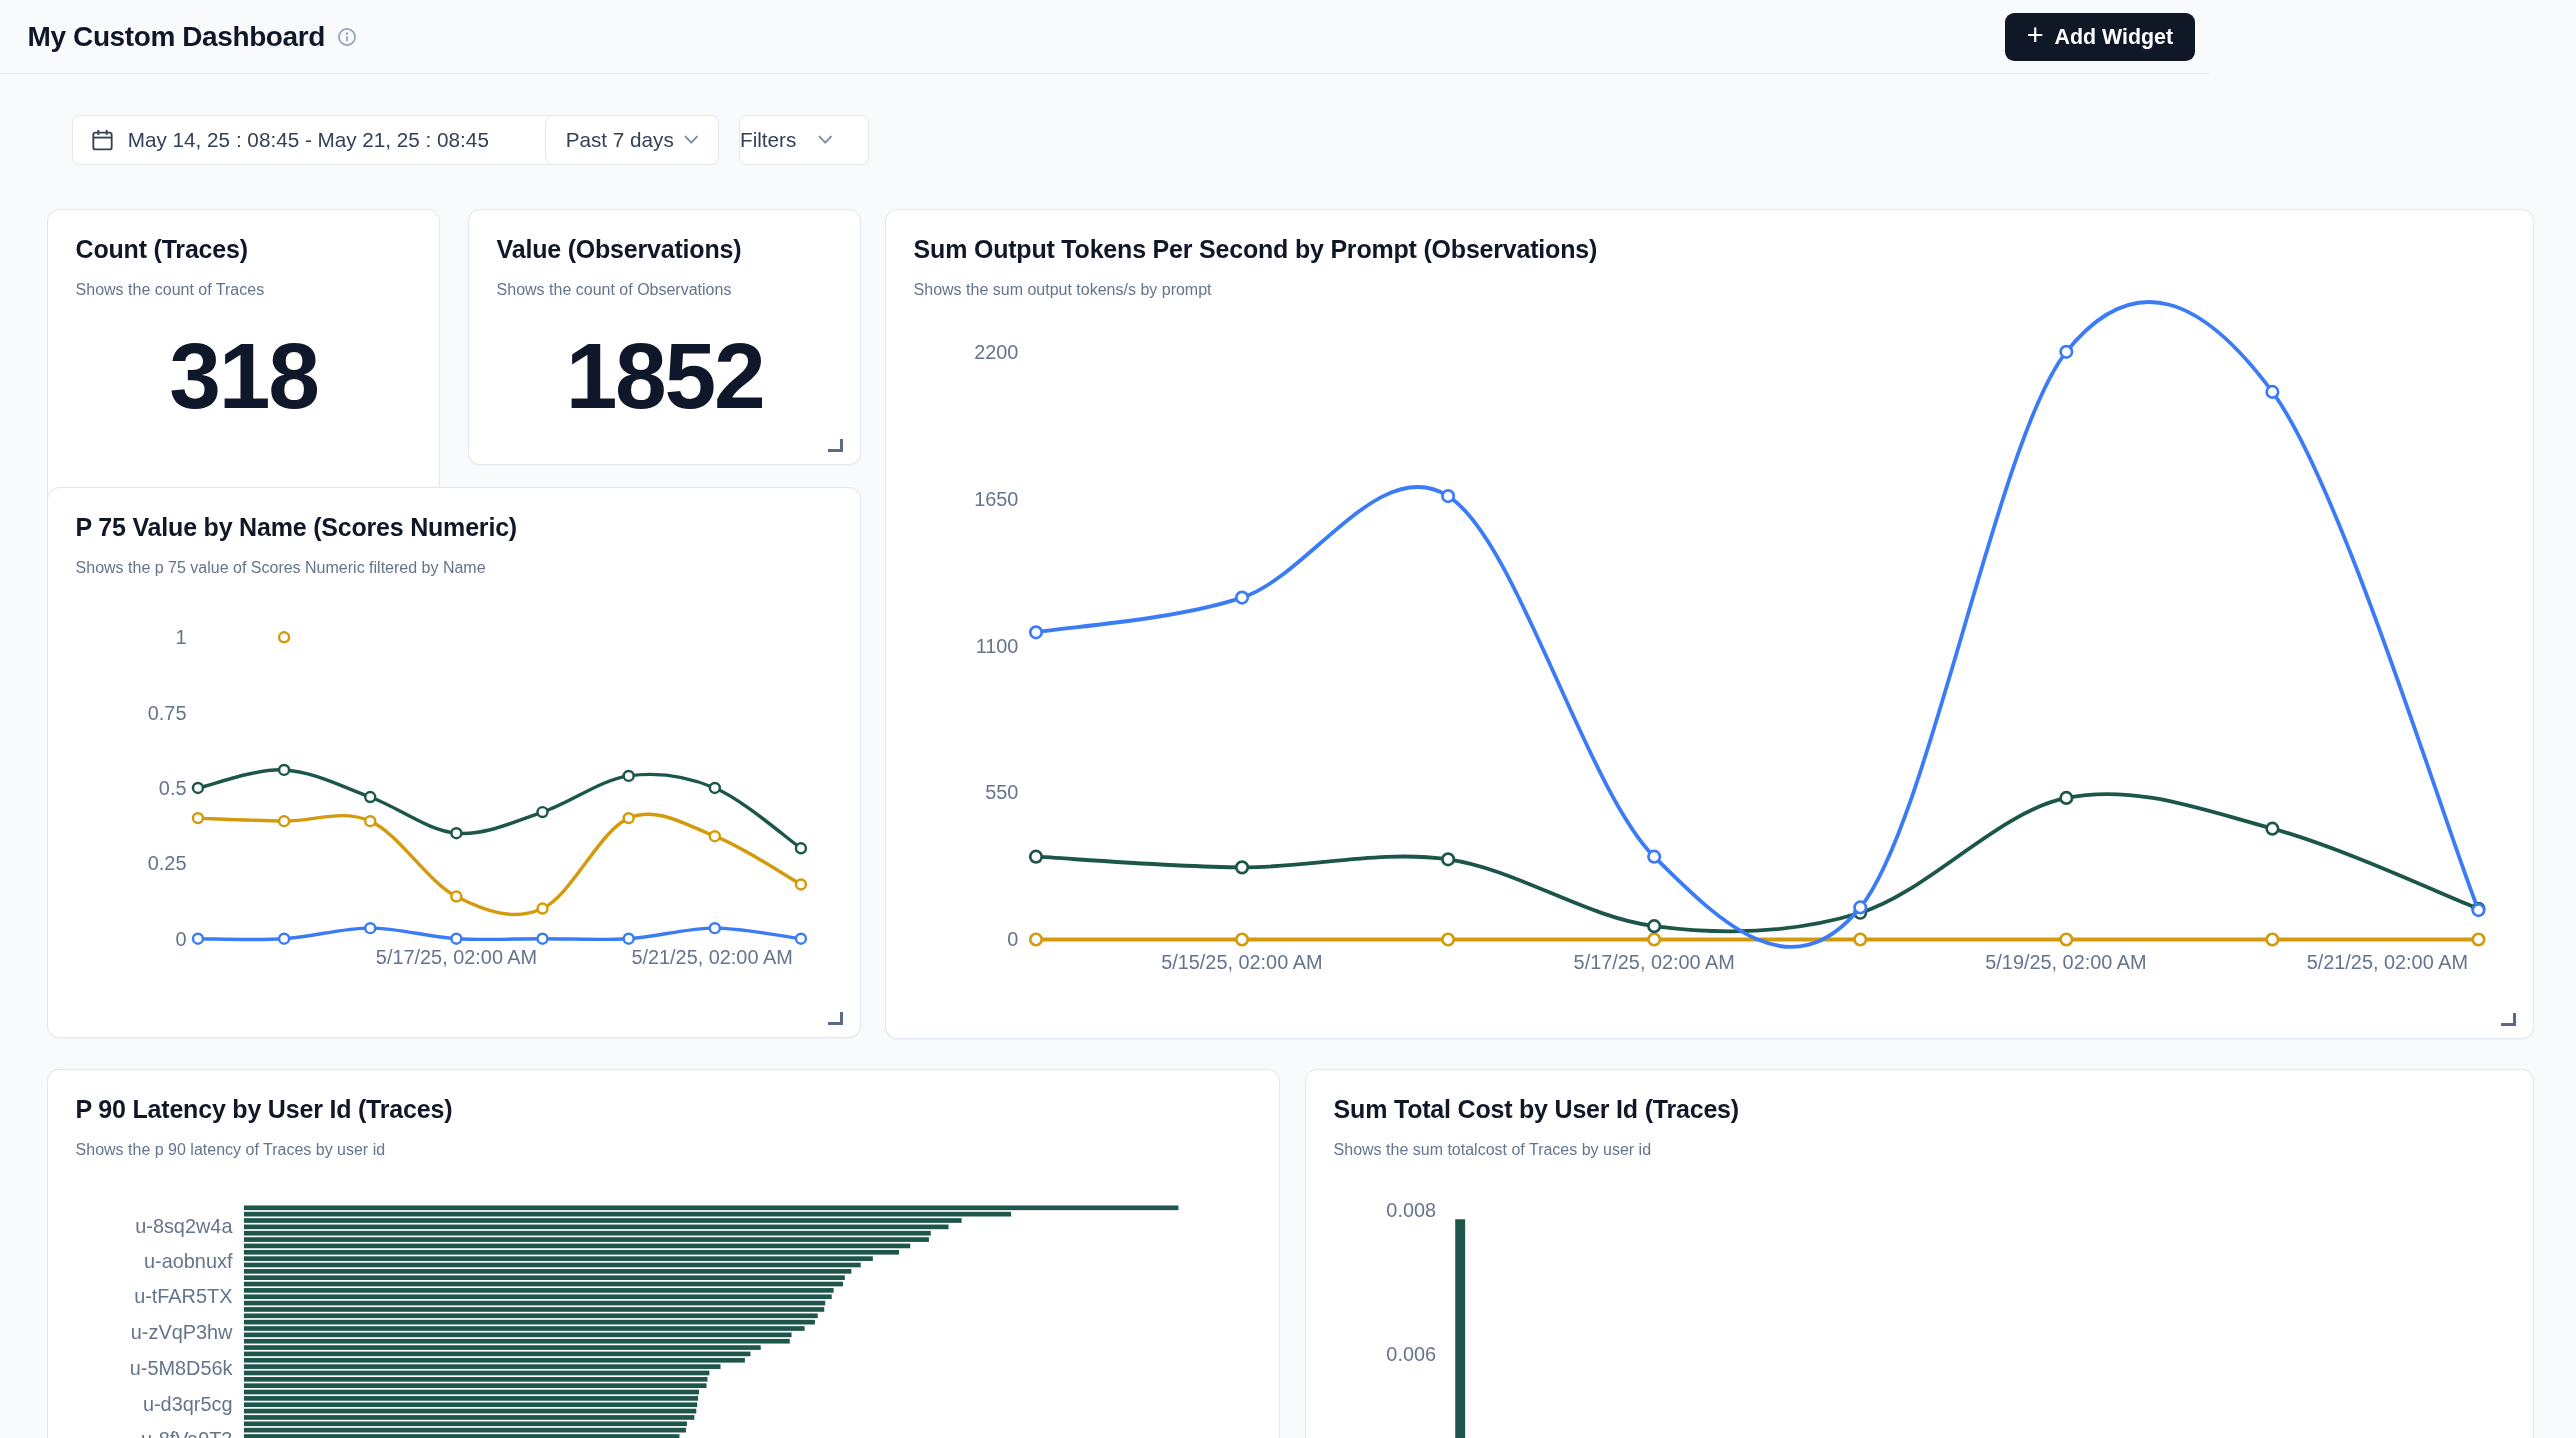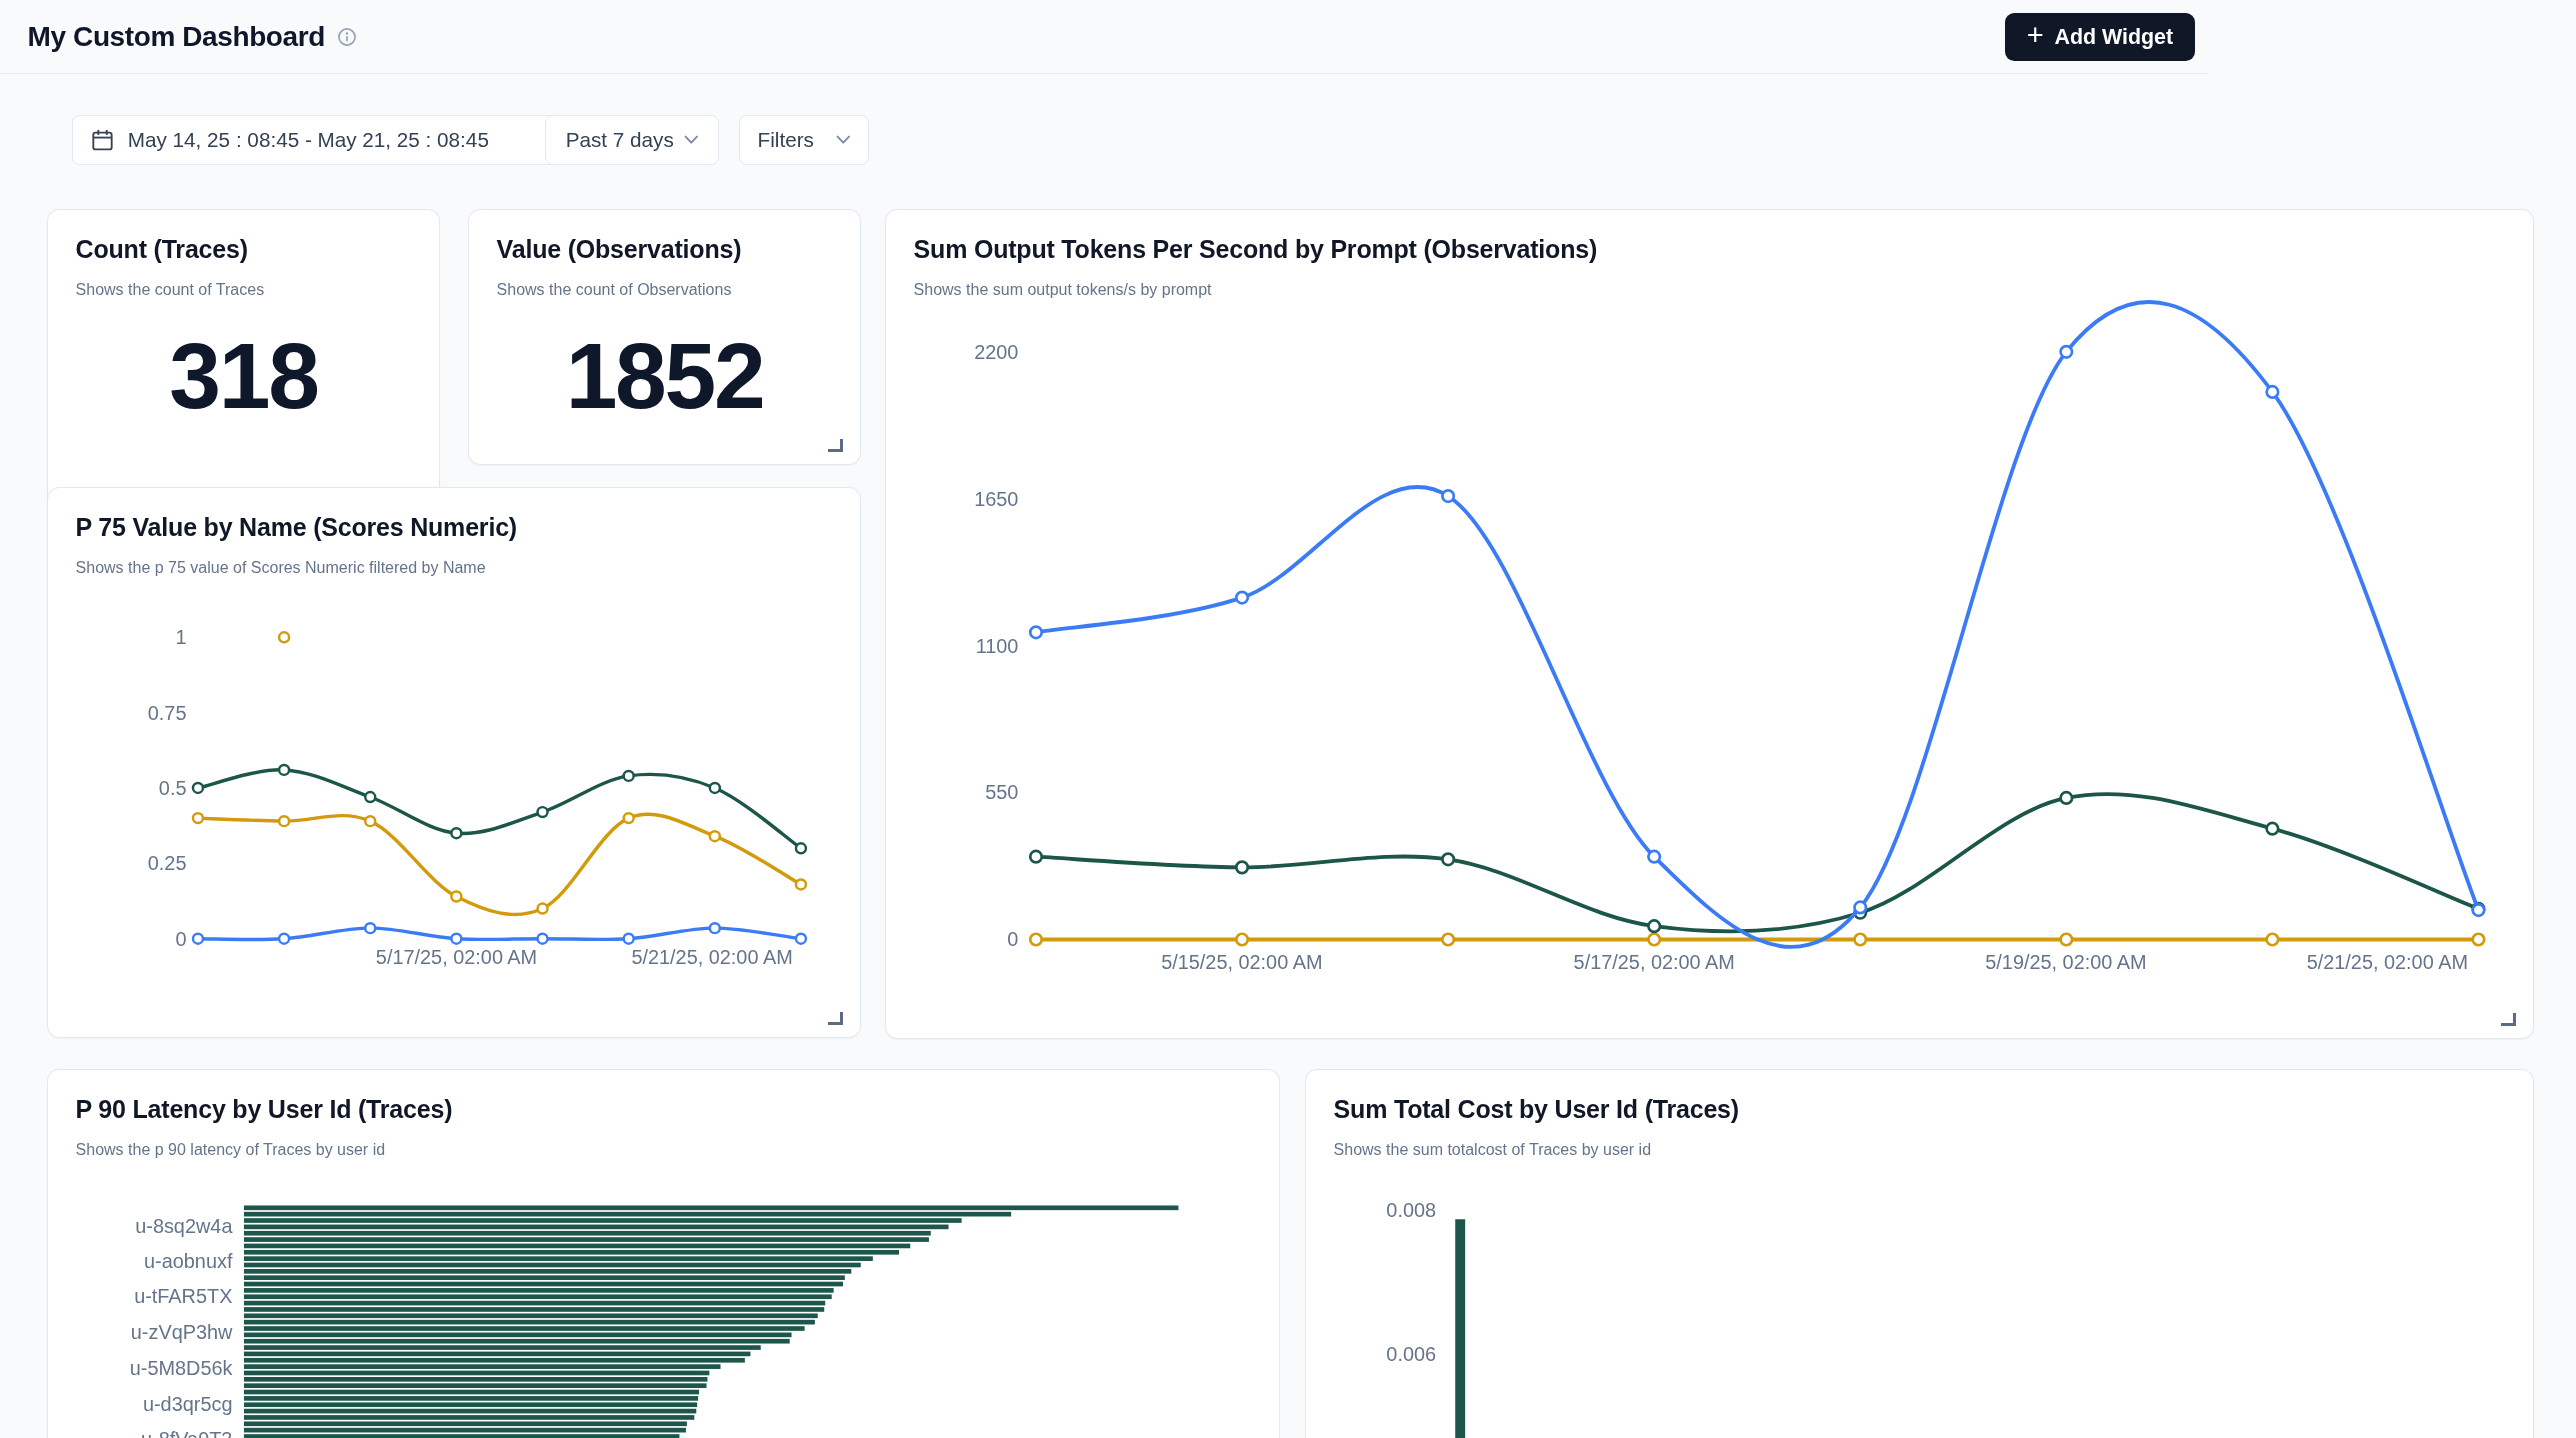--- a/index.html
+++ b/index.html
@@ -19,21 +19,21 @@
              font-size:21.4px; font-weight:600; font-family:inherit; cursor:pointer; }
   .add-btn .plus { font-size:29px; font-weight:300; line-height:0; margin-top:-3.1px; }
 
   
   .tb { position:absolute; top:115px; height:50px; background:#fff;
         border:0.8px solid #e2e8f0; border-radius:7.7px;
         display:flex; align-items:center; font-size:20.7px; color:#334155;
         font-weight:500; font-family:inherit; cursor:pointer; }
   .tb-date    { left:27.6px;  width:499px; padding-left:18.4px; gap:13.8px;margin-left:44px; }
   .tb-preset  { left:545px; width:174px; justify-content:center; gap:10px; }
-  .tb-filters { left:739px; width:130px; justify-content:center; gap:22px; }
+  .tb-filters { left:739px; width:130px; gap:22px; }
   .icon-svg { flex:0 0 auto; display:block; }
 
   
   .card { position:absolute; background:#fff; border:0.8px solid #e2e8f0;
           border-radius:12.2px; overflow:hidden;
           box-shadow:0 0.8px 1.5px rgba(16,24,40,.04); }
   .card-title { font-size:25px; font-weight:600; color:#101828; margin:24.5px 27.6px 0; letter-spacing:-0.2px; }
   .card-sub   { font-size:16px; font-weight:400; color:#64748b; margin:17px 27.6px 0; }
   .count-value { position:absolute; left:0; right:0; top:113px; text-align:center;
                  font-size:93px; font-weight:700; color:#0f172a; letter-spacing:-2.3px; }

